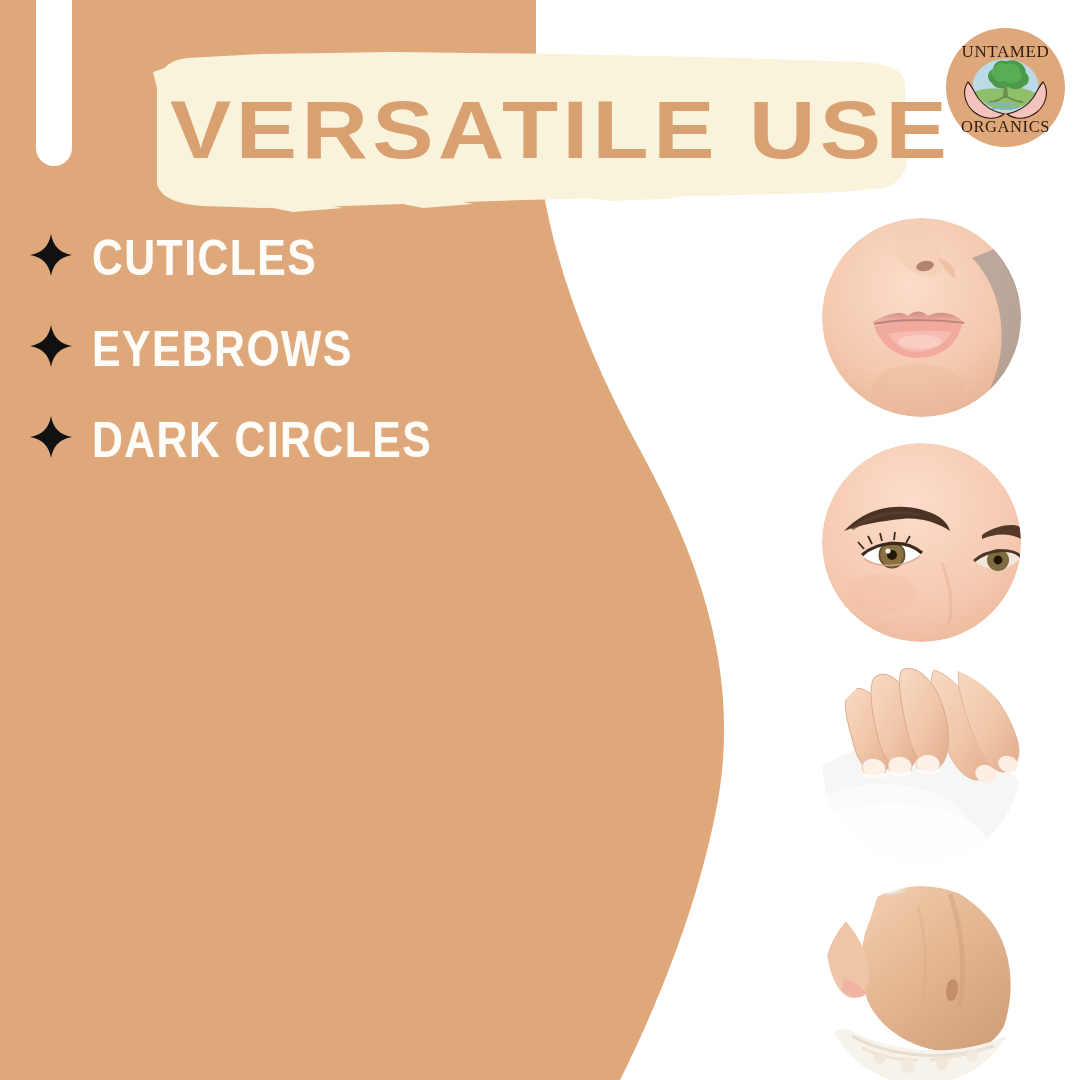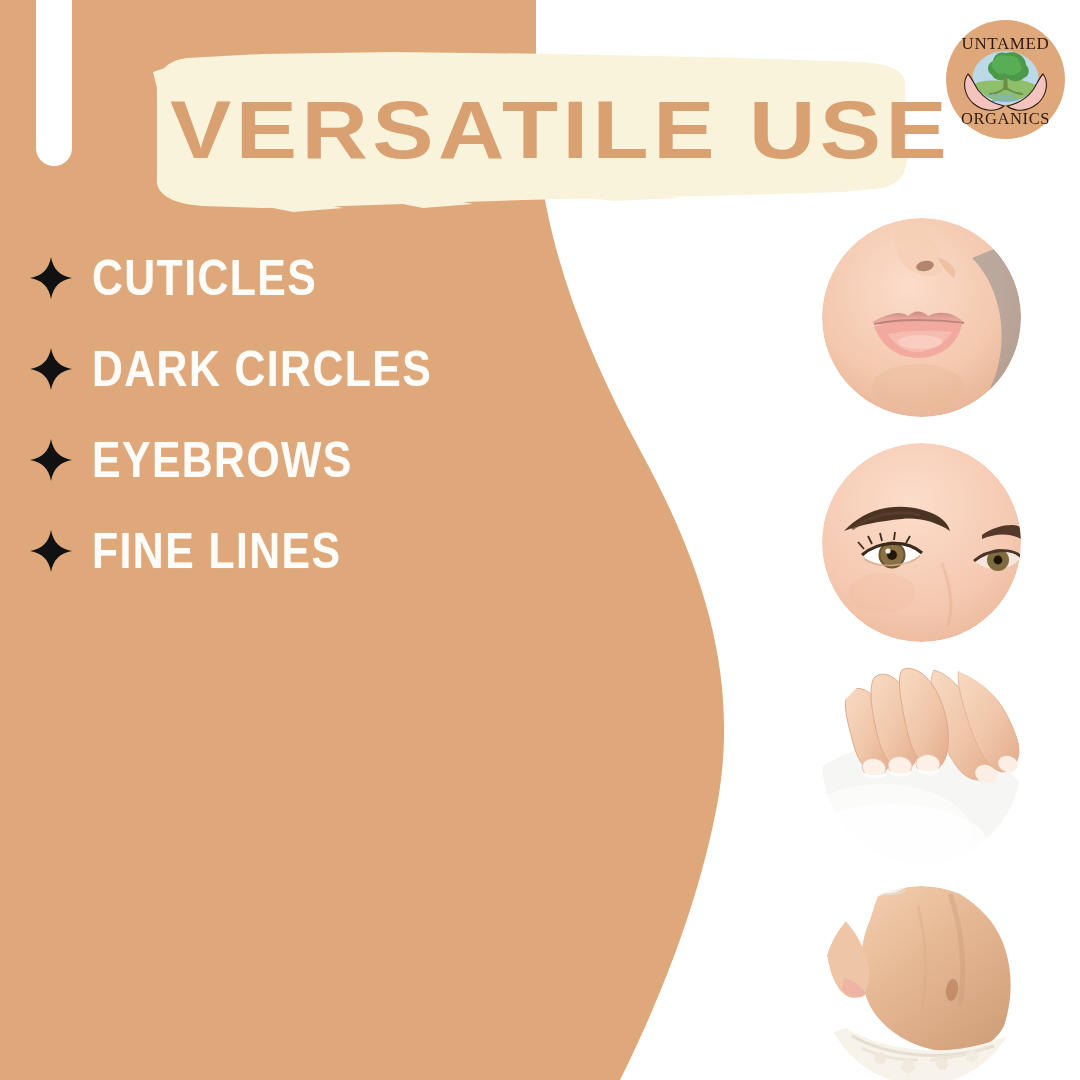--- a/index.html
+++ b/index.html
@@ -69,41 +69,41 @@
     font-family: "Liberation Sans", sans-serif;
     white-space: nowrap;
     transform: scaleX(1.12);
     transform-origin: left center;
   }
 
   
   .logo {
     position: absolute;
     left: 946px;
-    top: 20px;
+    top: 28px;
     width: 119px;
     height: 119px;
     z-index: 8;
   }
   .logo svg { display: block; width: 100%; height: 100%; }
 
   
   .feature-list {
     position: absolute;
     left: 28px;
     top: 232px;
     width: 560px;
     z-index: 6;
     margin: 0;
     padding: 0;
     list-style: none;
   }
   .feature-item {
     display: flex;
-    align-items: center;
+    align-items: flex-start;
     height: 91px;
   }
   .star-icon {
     flex: 0 0 auto;
     width: 46px;
     height: 46px;
     margin-right: 18px;
     display: block;
   }
   .star-icon svg { display: block; width: 100%; height: 100%; }
@@ -209,37 +209,29 @@
           </svg>
       </span>
       <span class="feature-label">CUTICLES</span>
     </li>
     <li class="feature-item">
       <span class="star-icon">
         <svg viewBox="0 0 46 46" aria-hidden="true">
             <path d="M23 2 C25 14 32 21 44 23 C32 25 25 32 23 44 C21 32 14 25 2 23 C14 21 21 14 23 2 Z" fill="#111111"></path>
           </svg>
       </span>
-      <span class="feature-label">DARK CIRCLES</span>
-    </li>
-    <li class="feature-item">
-      <span class="star-icon">
-        <svg viewBox="0 0 46 46" aria-hidden="true">
-            <path d="M23 2 C25 14 32 21 44 23 C32 25 25 32 23 44 C21 32 14 25 2 23 C14 21 21 14 23 2 Z" fill="#111111"></path>
-          </svg>
-      </span>
       <span class="feature-label">EYEBROWS</span>
     </li>
     <li class="feature-item">
       <span class="star-icon">
         <svg viewBox="0 0 46 46" aria-hidden="true">
             <path d="M23 2 C25 14 32 21 44 23 C32 25 25 32 23 44 C21 32 14 25 2 23 C14 21 21 14 23 2 Z" fill="#111111"></path>
           </svg>
       </span>
-      <span class="feature-label">FINE LINES</span>
+      <span class="feature-label">DARK CIRCLES</span>
     </li>
   </ul>
 
   <div class="photo photo-1">
     <svg viewBox="0 0 199 199" aria-hidden="true">
       <defs>
         <clipPath id="c1">
             <circle cx="99.5" cy="99.5" r="99.5"></circle>
           </clipPath>
         <radialGradient id="skin1" cx="45%" cy="35%" r="75%">

